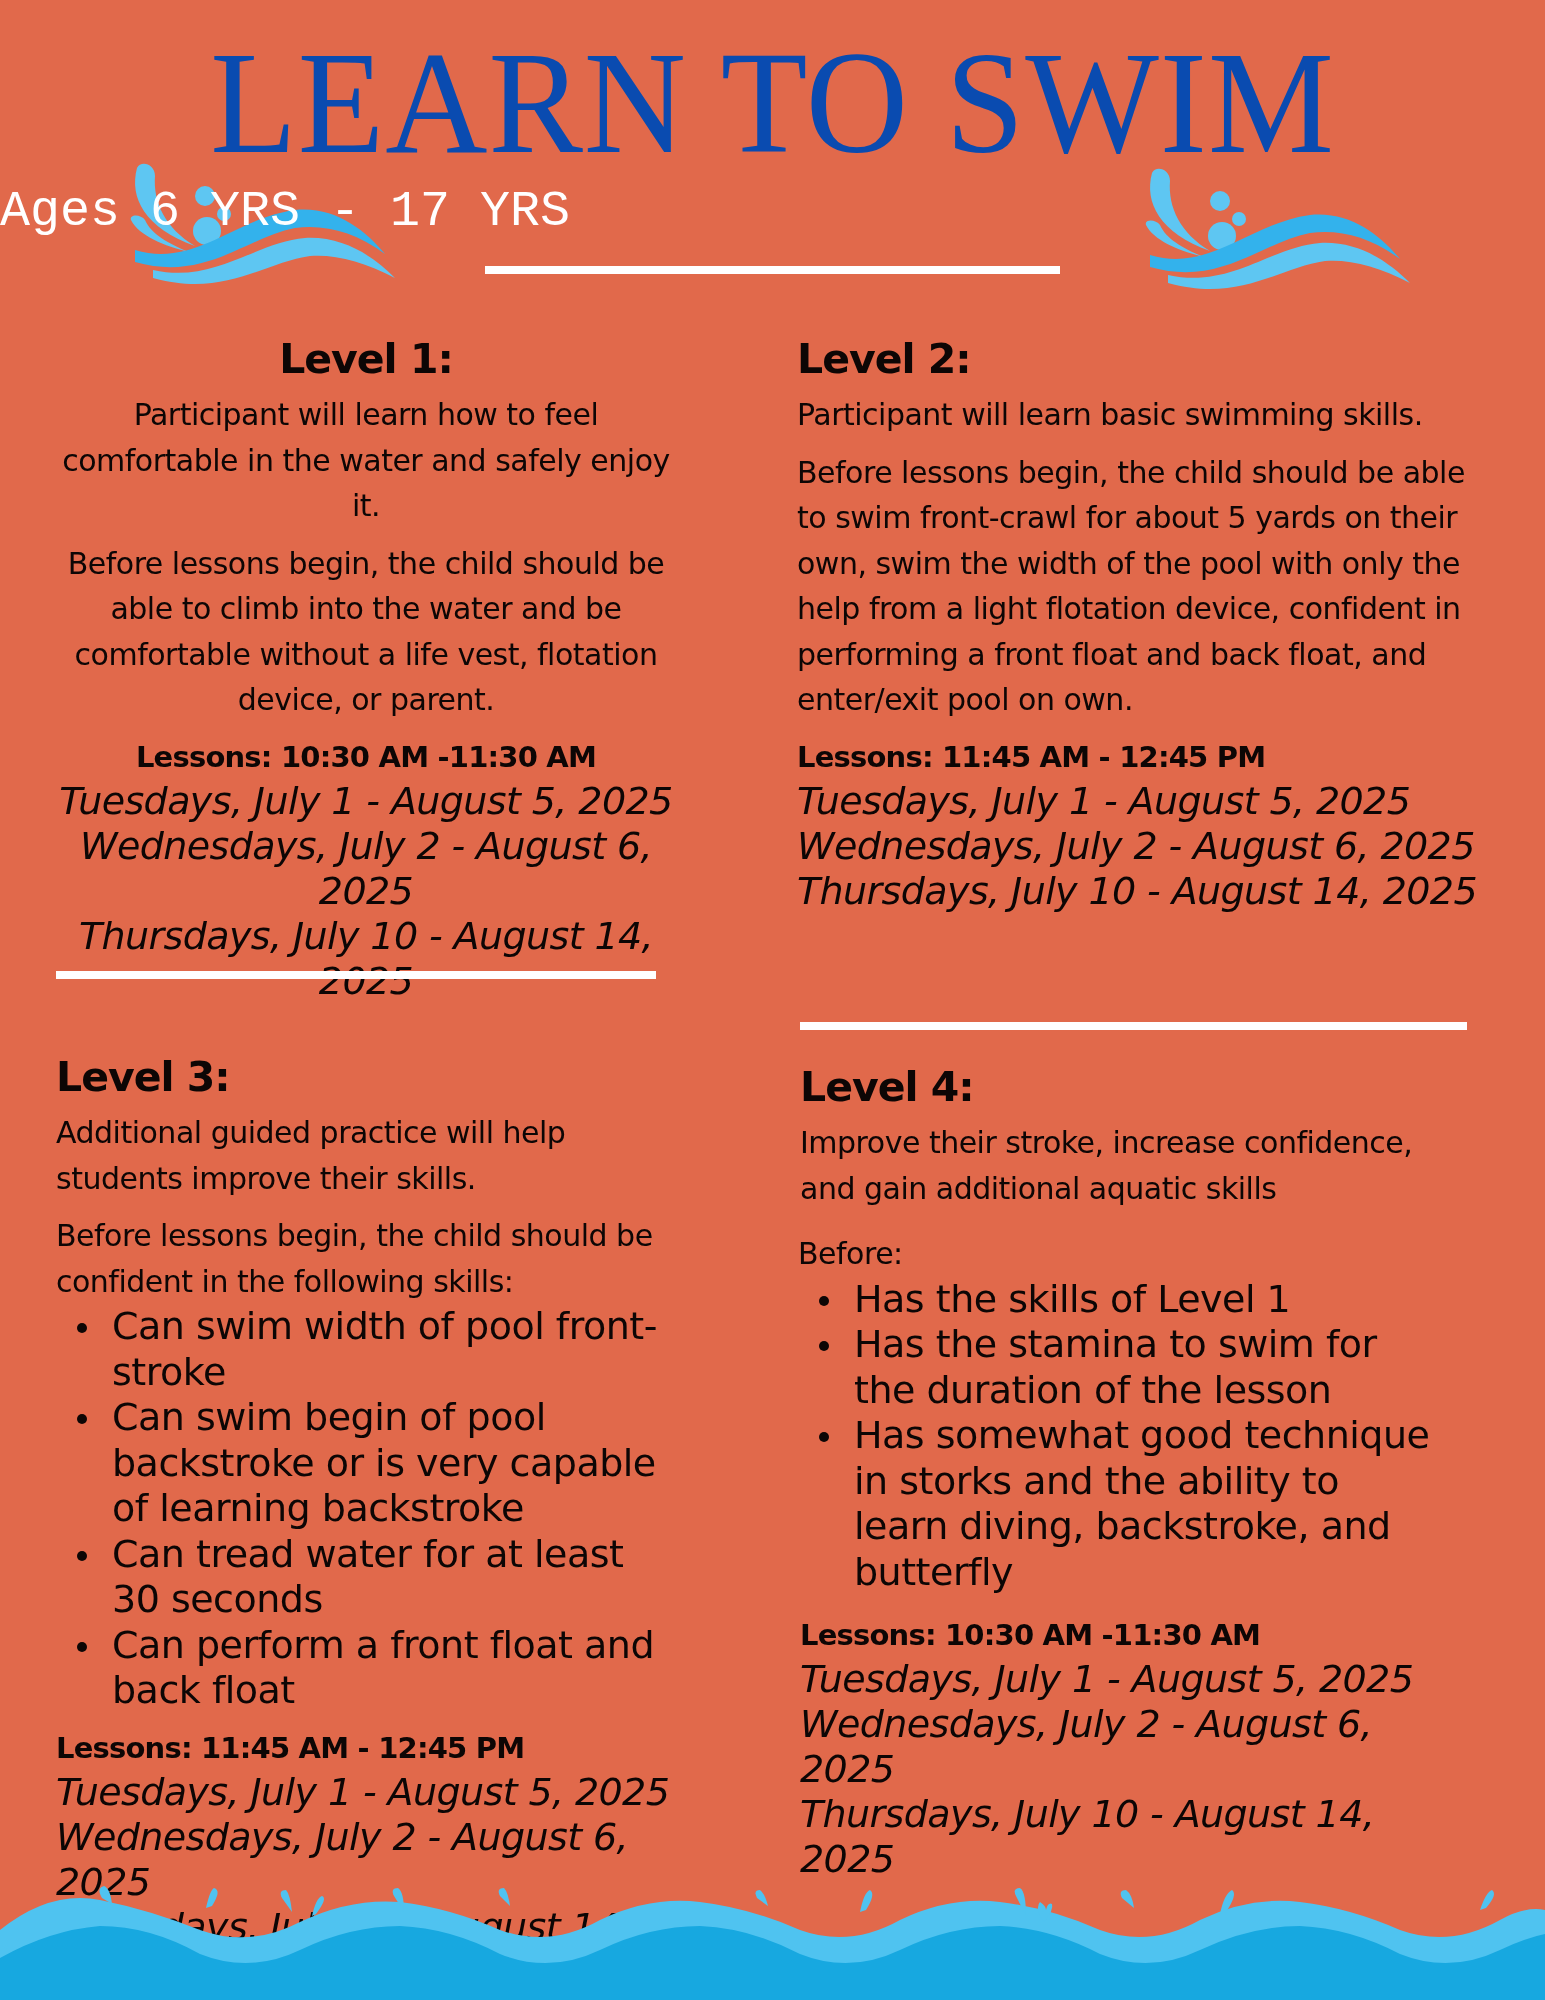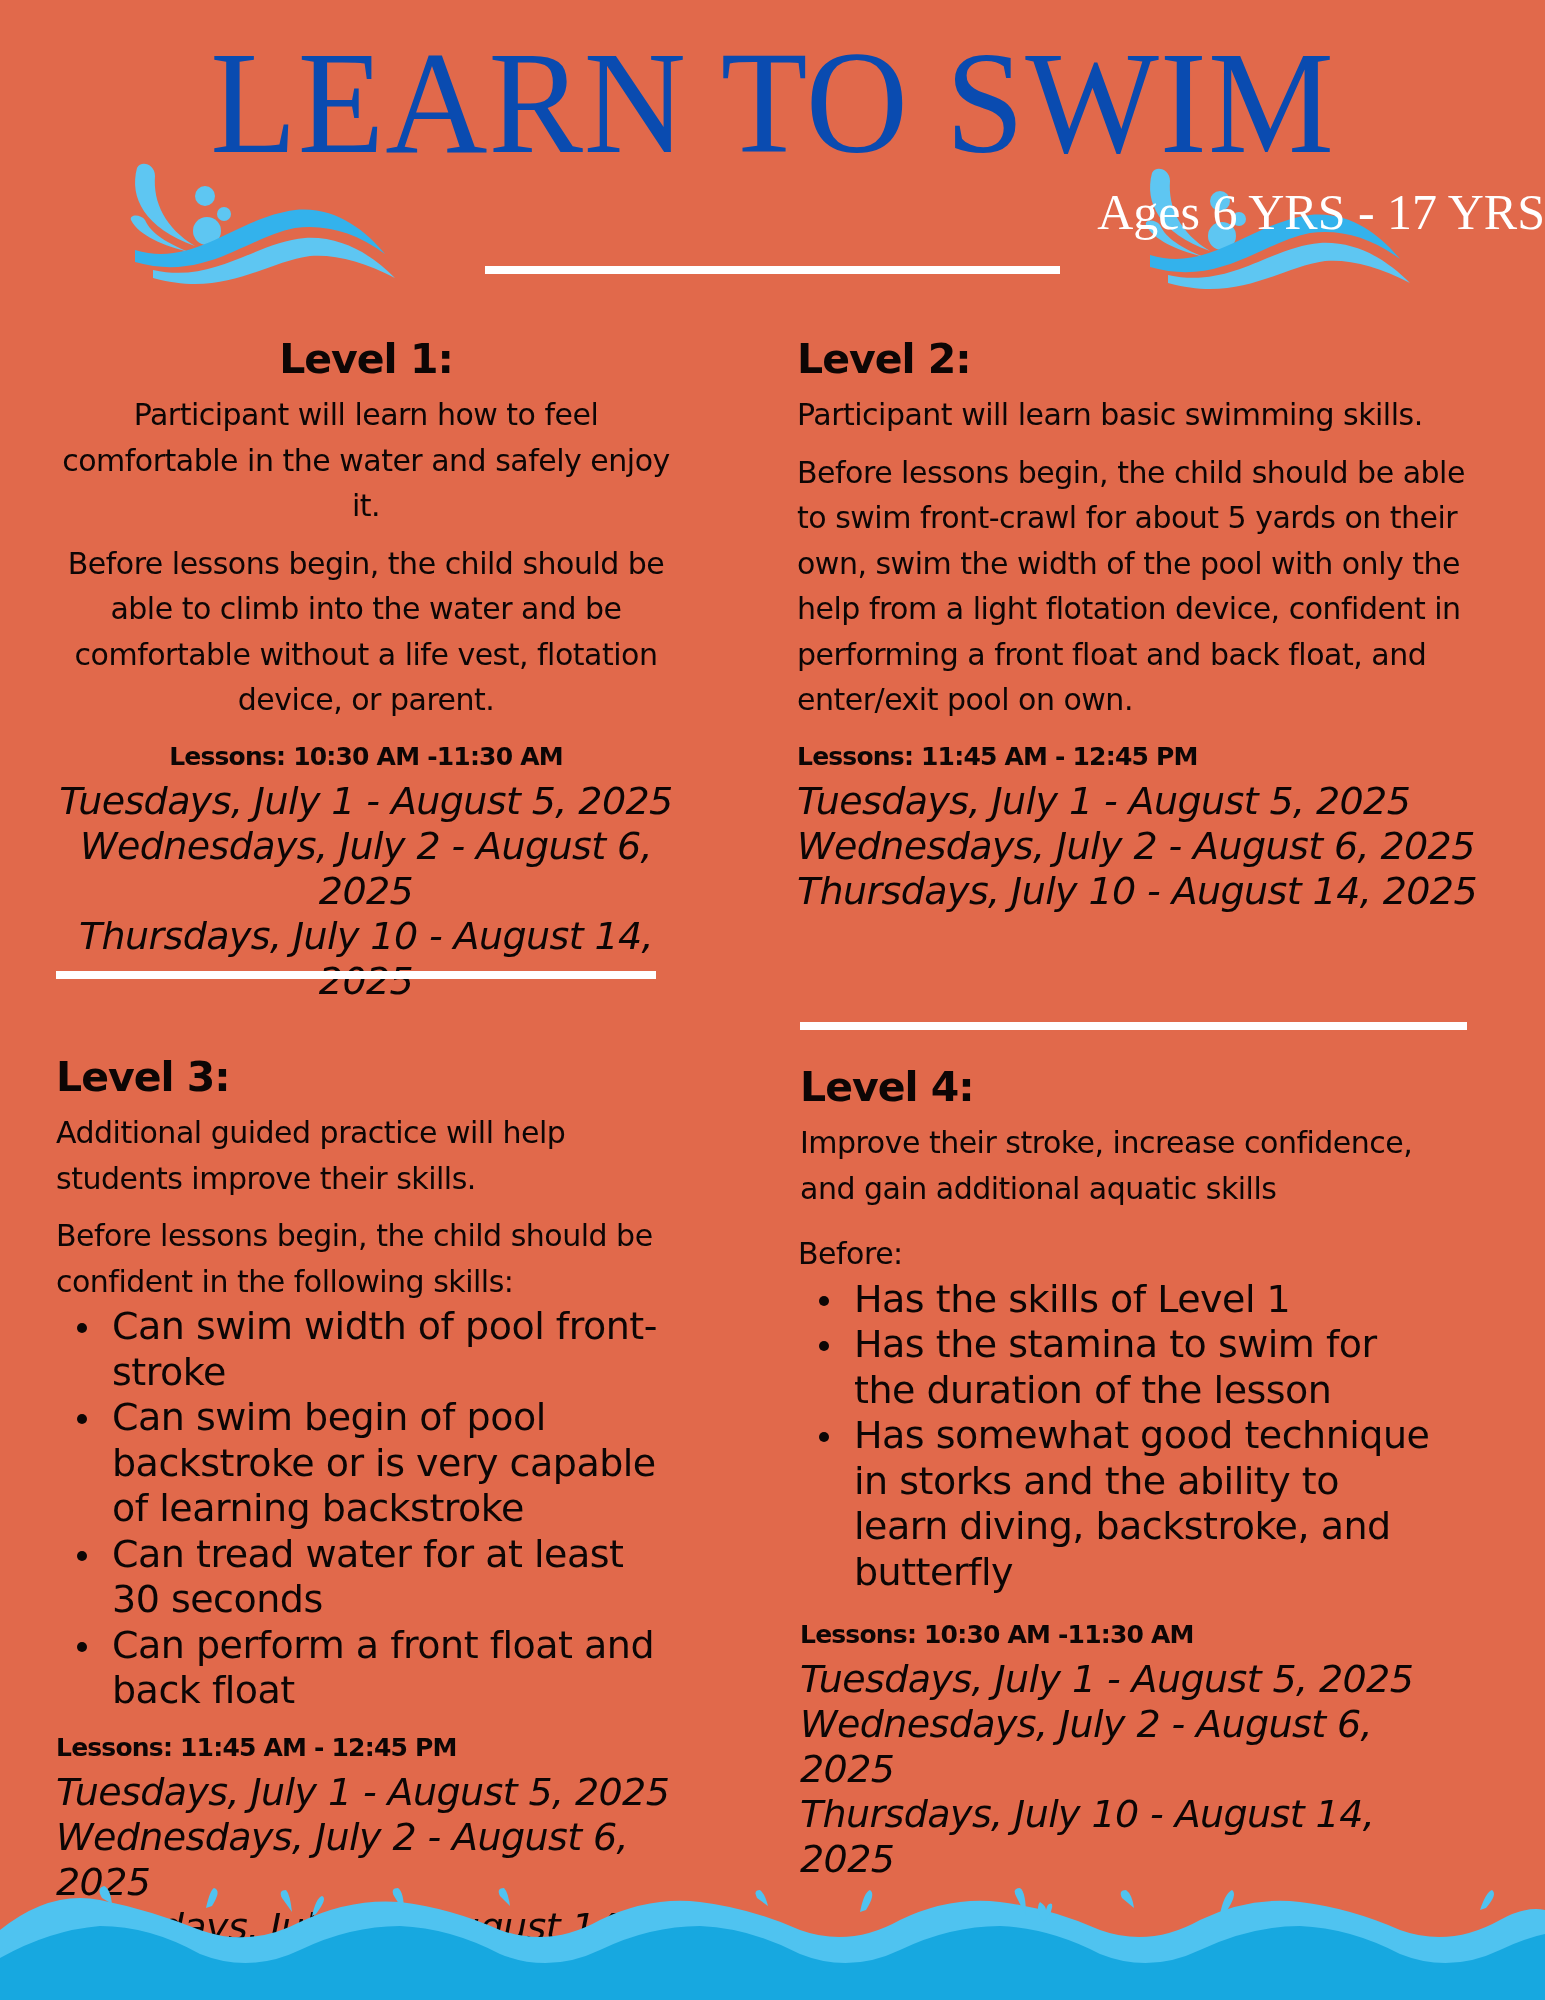--- a/index.html
+++ b/index.html
@@ -14,41 +14,41 @@
       position: absolute; left: 0; top: 28px; width: 1545px;
       text-align: center;
       font-family: "Liberation Serif", serif;
       font-size: 146px; line-height: 150px;
       color: #0a4bb0;
       letter-spacing: 1px;
       transform: scaleX(0.97);
     }
     .subtitle {
       position: absolute; left: 0; top: 180px; width: 1545px;
-      text-align: right;
-      font-family: Liberation Serif, serif;
+      text-align: left;
+      font-family: Liberation Mono, monospace;
       font-size: 50px; line-height: 64px;
       color: #ffffff;
     }
     .hr { position: absolute; background: #ffffff; height: 8px; }
     .splash { position: absolute; }
     .col { position: absolute; }
     .lvl-title {
       font-family: "DejaVu Sans", sans-serif;
       font-weight: bold; font-size: 41px; line-height: 50px;
       margin: 0 0 8px 0; letter-spacing: -1px;
     }
     .p {
       font-family: "DejaVu Sans", sans-serif;
       font-size: 30px; line-height: 45.5px;
       margin: 0 0 12px 0; letter-spacing: -0.5px;
     }
     .lessons {
       font-family: "DejaVu Sans", sans-serif;
-      font-weight: bold; font-size: 25px; line-height: 44px;
+      font-weight: bold; font-size: 29px; line-height: 44px;
       letter-spacing: -0.8px; margin-top: 4px;
     }
     .date {
       font-family: "DejaVu Sans", sans-serif;
       font-style: italic; font-size: 38px; line-height: 45px;
       letter-spacing: -0.6px;
     }
     ul.bl { margin: 0 0 12px 0; padding: 0 0 0 56px; list-style: none; }
     ul.bl li {
       font-family: "DejaVu Sans", sans-serif;

